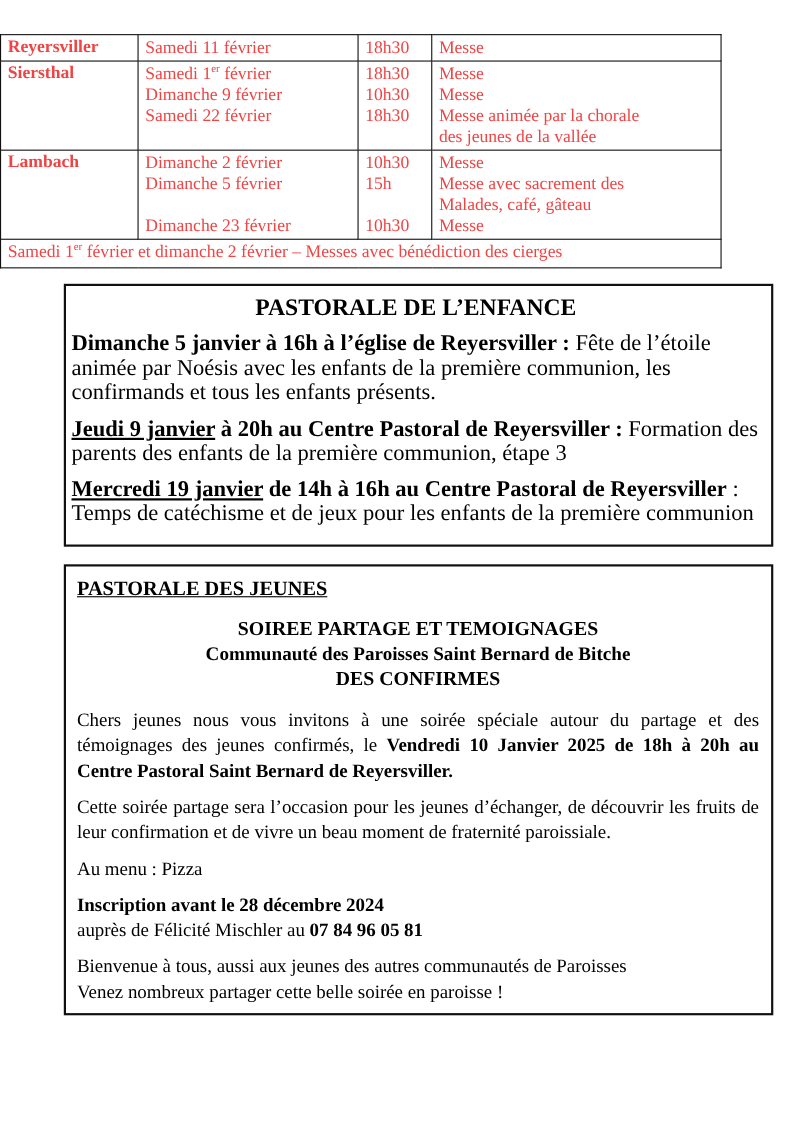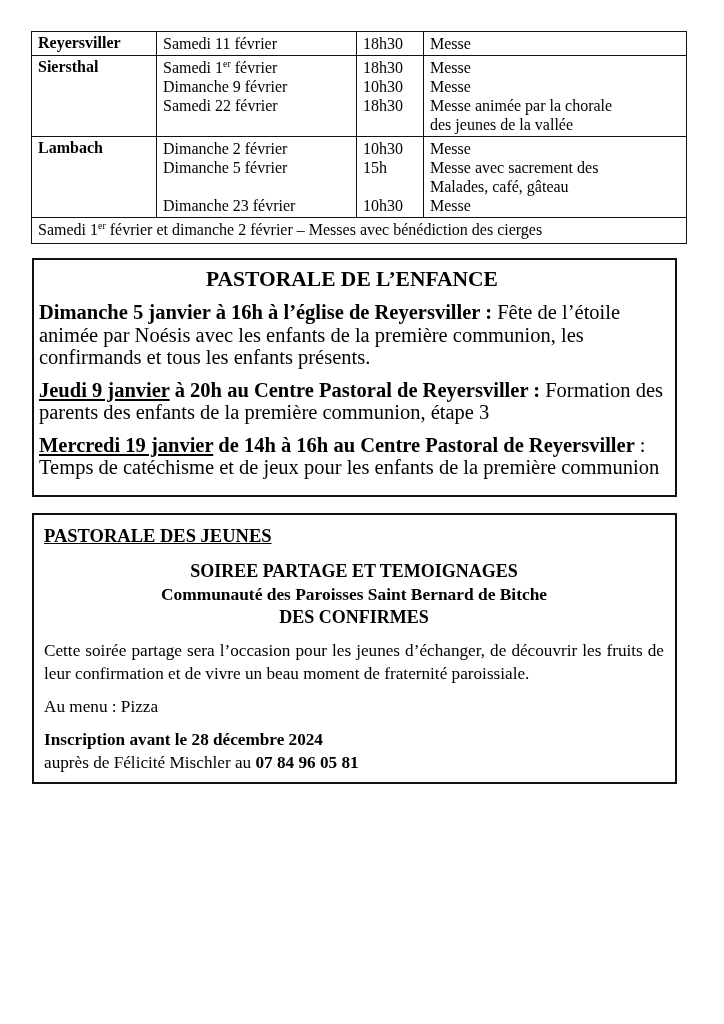--- a/index.html
+++ b/index.html
@@ -9,43 +9,42 @@
     color: #000;
     font-family: "Liberation Serif", "DejaVu Serif", serif;
     overflow: hidden;
   }
   .page { position: relative; width: 724px; height: 1024px; padding-top: 31px; box-sizing: border-box; }
 
   
   .mass-table {
     border-collapse: collapse;
     table-layout: fixed;
-    margin-left: 31px;
     width: 655px;
     font-size: 16px;
-    color: #000000;
+    color: #ef4444;
   }
   .mass-table td {
     border: 1.5px solid #111;
     vertical-align: top;
     padding: 2px 5px 2px 6px;
   }
   col.c1 { width: 125px; }
   col.c2 { width: 200px; }
   col.c3 { width: 67px; }
   col.c4 { width: 263px; }
   td.loc { font-weight: bold; }
   .ln { line-height: 19px; min-height: 19px; }
   td.tfoot { padding: 2px 5px 3px 6px; line-height: 20px; }
   sup { font-size: 10px; vertical-align: super; line-height: 0; }
 
   
   .box {
     box-sizing: border-box;
-    margin-left: 32px;
+    margin-left: 58px;
     width: 645px;
     border: 2px solid #111;
     background: #fff;
   }
   .box1 {
     margin-top: 14px;
     padding: 7px 10px 16px 5px;
     font-size: 20.5px;
     line-height: 22.5px;
   }
@@ -158,18 +157,20 @@
     <p><span class="b">Dimanche 5 janvier à 16h à l’église de Reyersviller :</span><span> Fête de l’étoile animée par Noésis avec les enfants de la première communion, les confirmands et tous les enfants présents.</span></p>
     <p><span class="bu">Jeudi 9 janvier</span><span class="b"> à 20h au Centre Pastoral de Reyersviller :</span><span> Formation des parents des enfants de la première communion, étape 3</span></p>
     <p><span class="bu">Mercredi 19 janvier</span><span class="b"> de 14h à 16h  au Centre Pastoral de Reyersviller</span><span> : Temps de catéchisme et de jeux pour les enfants de la première communion</span></p>
   </section>
 
   <section class="box box2">
     <div class="box2-title"><span class="u">PASTORALE DES JEUNES</span></div>
     <div class="sub">SOIREE PARTAGE ET TEMOIGNAGES</div>
     <div class="sub sub3">Communauté des Paroisses Saint Bernard de Bitche</div>
     <div class="sub">DES CONFIRMES</div>
+    <p class="just first-para"><span>Chers jeunes nous vous invitons à une soirée spéciale autour du partage et des témoignages des jeunes confirmés, le </span><span class="b">Vendredi 10 Janvier 2025 de 18h à 20h au Centre Pastoral Saint Bernard de Reyersviller.</span></p>
     <p class="just">Cette soirée partage sera l’occasion pour les jeunes d’échanger, de découvrir les fruits de leur confirmation et de vivre un beau moment de fraternité paroissiale.</p>
     <p>Au menu : Pizza</p>
     <p><span class="b">Inscription avant le 28 décembre 2024</span><br><span>auprès de Félicité Mischler au </span><span class="b">07 84 96 05 81</span></p>
+    <p><span>Bienvenue à tous, aussi aux jeunes des autres communautés de Paroisses</span><br><span>Venez nombreux partager cette belle soirée en paroisse !</span></p>
   </section>
 
 </div>
 
 </body></html>

